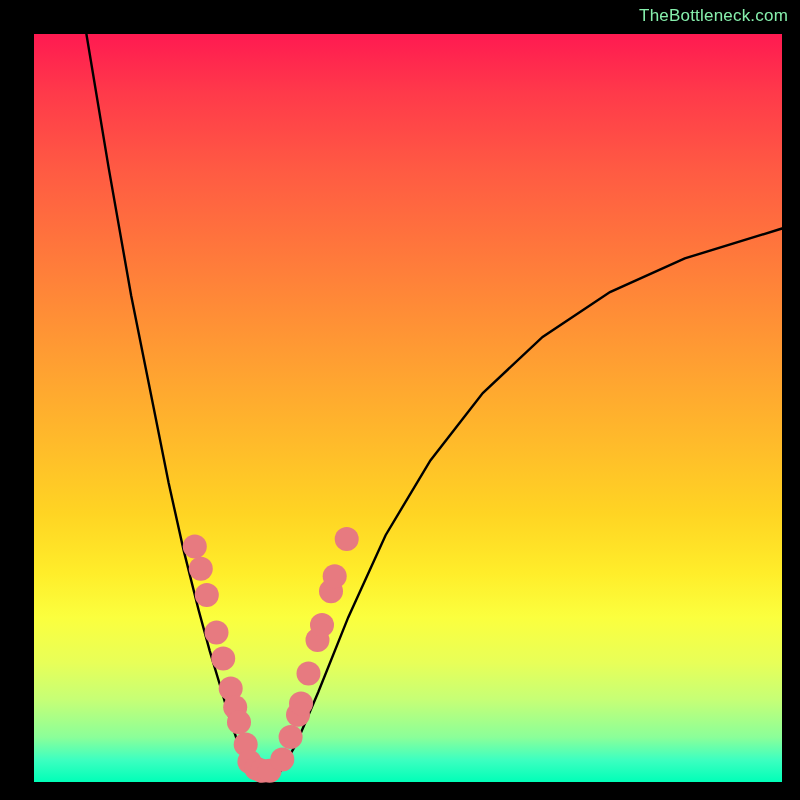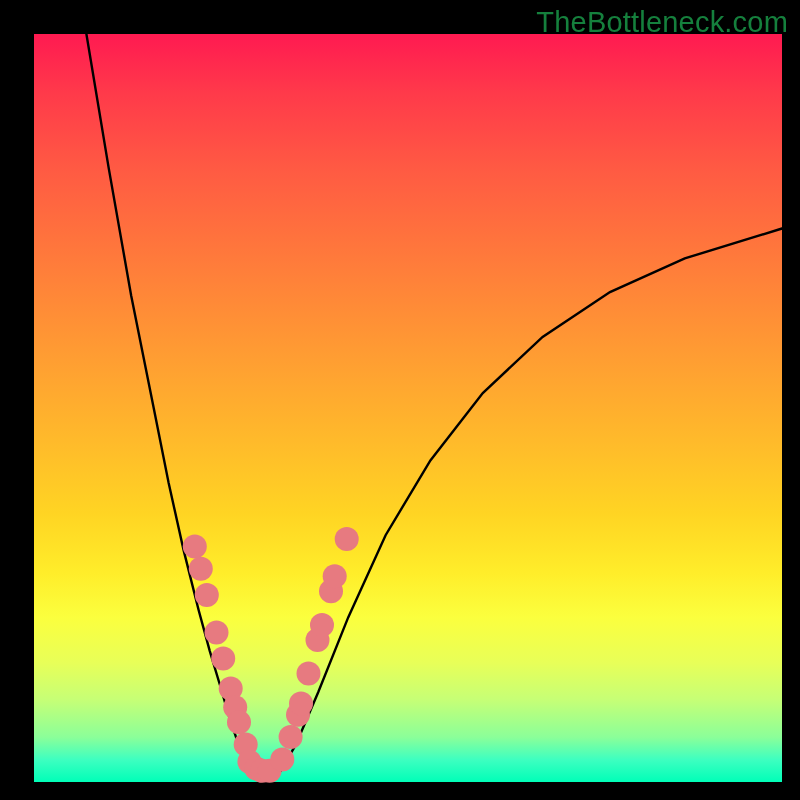--- a/index.html
+++ b/index.html
@@ -37,22 +37,22 @@
       #e8ff58 84%,
       #c6ff76 89%,
       #8bff99 94%,
       #3effc0 97%,
       #00ffb8 100%);
   }
   .watermark {
     position: absolute;
     top: 6px;
     right: 12px;
-    color: #15803d;
-    font-size: 29px;
+    color: #86efac;
+    font-size: 17px;
     font-weight: 500;
     letter-spacing: 0.2px;
     user-select: none;
   }
   svg.curve {
     position: absolute;
     left: 0;
     top: 0;
     width: 748px;
     height: 748px;

